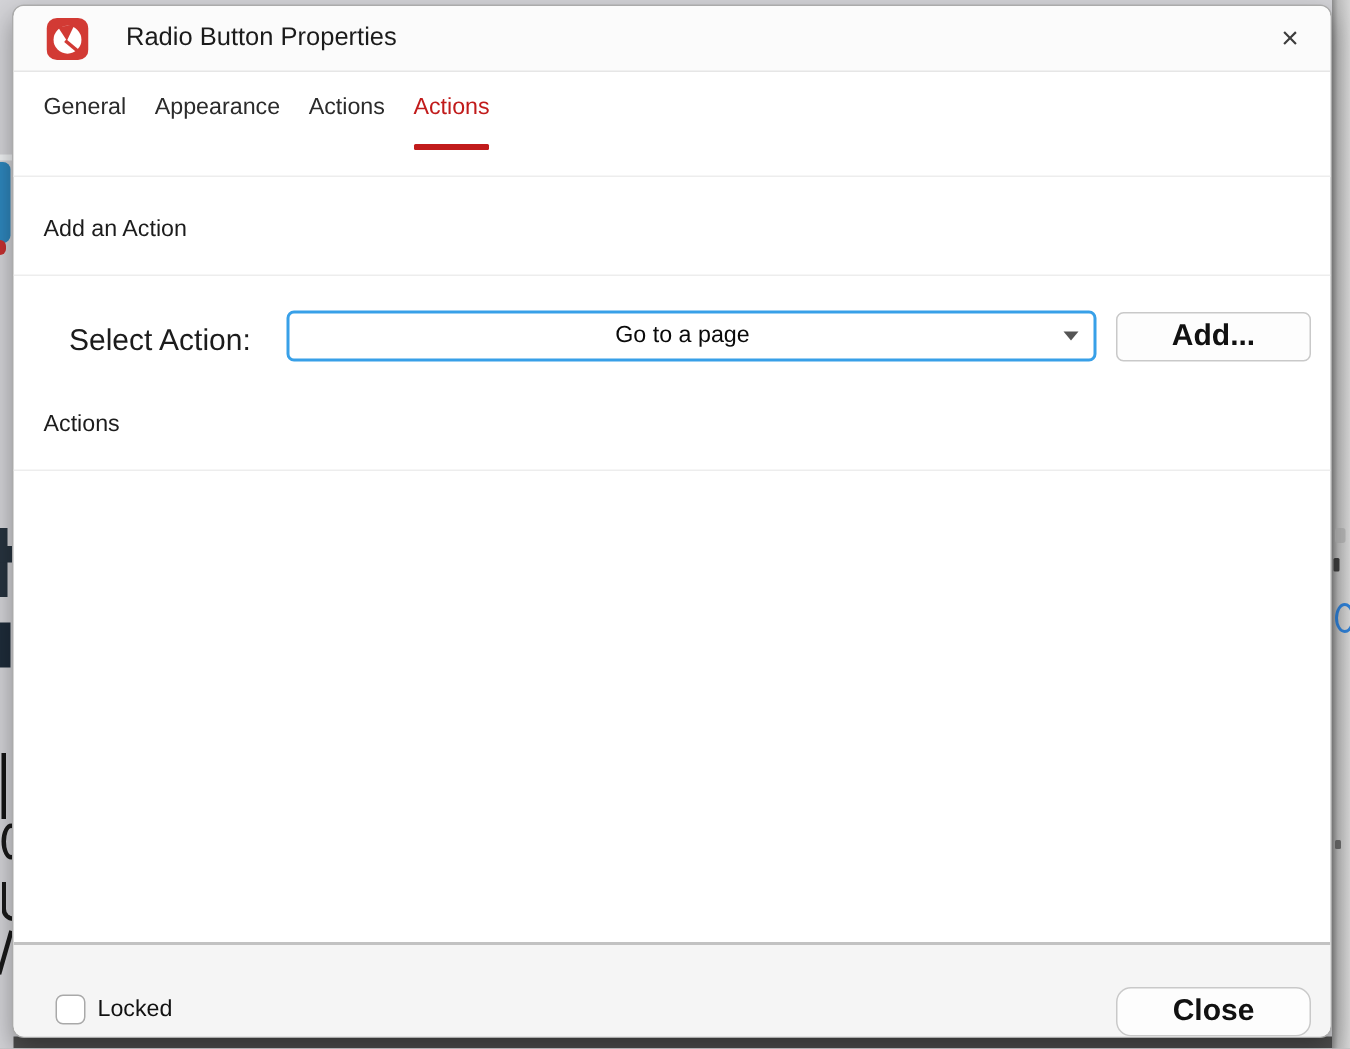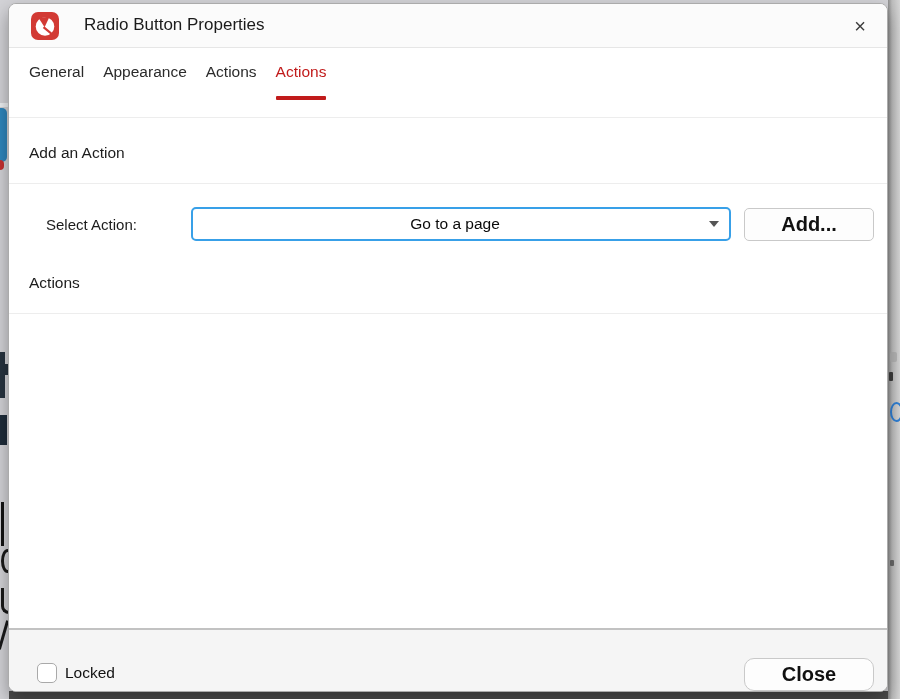--- a/index.html
+++ b/index.html
@@ -61,21 +61,21 @@
   .tab.active { color:#c11b1b; }
   .tab-underline { position:absolute; left:0; right:0; bottom:3px; height:4px; background:#c11b1b; border-radius:1px; }
 
   .section-label { position:absolute; left:20px; font-size:15.5px; color:#1c1c1c; }
   .lbl-add-action { top:140px; }
   .divider { position:absolute; left:0; width:100%; height:1px; background:#ededed; }
   .div-1 { top:179px; }
   .lbl-actions { top:270px; }
   .div-2 { top:309px; }
 
-  .select-label { position:absolute; left:37px; top:212px; font-size:15px; color:#1c1c1c; }
+  .select-label { position:absolute; left:37px; top:212px; font-size:20px; color:#1c1c1c; }
   .dropdown {
     position:absolute; left:182px; top:203px; width:540px; height:34px;
     border:2px solid #38a0e8; border-radius:5px; background:#fff;
     display:flex; align-items:center; padding:0 10px 0 8px; cursor:pointer;text-align:center;
   }
   .dropdown-value { flex:1; font-size:15.5px; color:#0a0a0a; }
   .caret { width:0; height:0; border-left:5px solid transparent; border-right:5px solid transparent; border-top:6px solid #555; }
 
   .btn {
     position:absolute; width:130px; height:33px;

